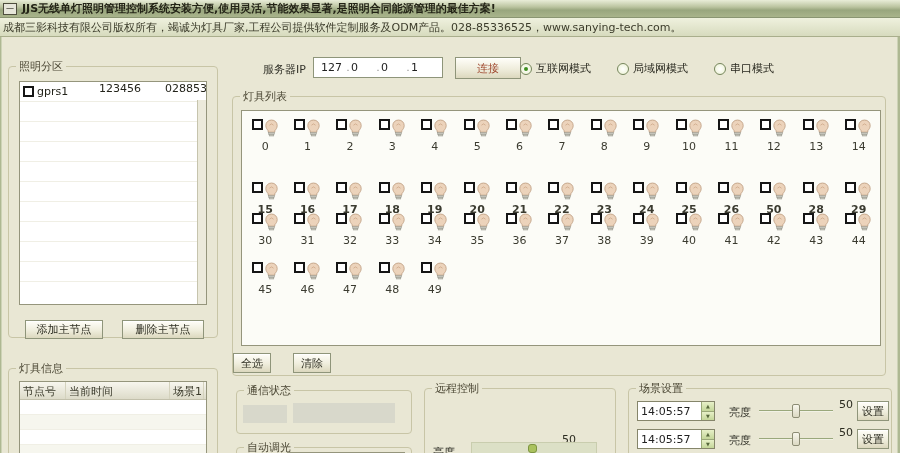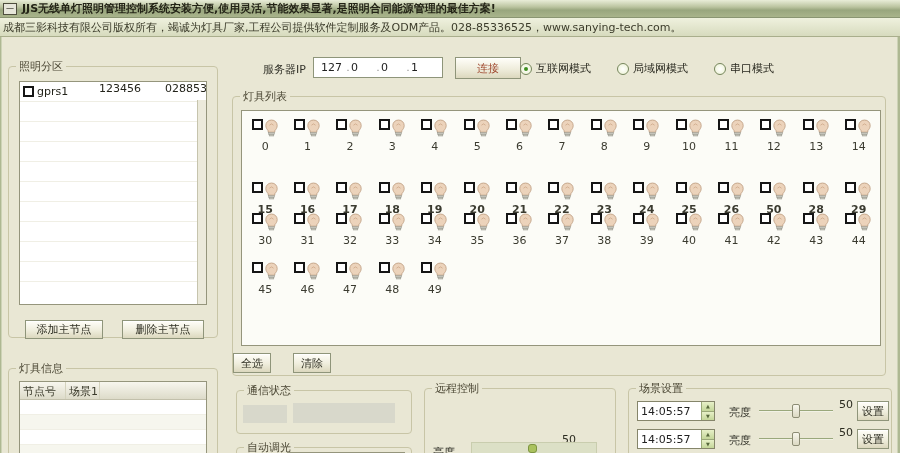--- a/index.html
+++ b/index.html
@@ -125,20 +125,21 @@
   </div>
   <div class="btn" style="left:16px;top:253px;width:78px;height:19px">添加主节点</div>
   <div class="btn" style="left:113px;top:253px;width:82px;height:19px">删除主节点</div>
 </div>
 
 <div class="group" style="left:8px;top:368px;width:210px;height:90px">
   <span class="glabel">灯具信息</span>
   <div class="tbl" style="left:10px;top:12px;width:188px;height:74px">
     <div class="thead" id="liHead">
         <span class="th" style="width: 46px;">节点号</span>
+        <span class="th" style="width: 104px;">当前时间</span>
         <span class="th" style="width: 34px;">场景1</span>
       </div>
     <div id="liBody">
         <div class="erow" style="height: 15px;"></div>
         <div class="erow" style="height: 15px; background: rgb(246, 246, 238);"></div>
         <div class="erow" style="height: 15px;"></div>
         <div class="erow" style="height: 15px; background: rgb(246, 246, 238);"></div>
       </div>
   </div>
 </div>

